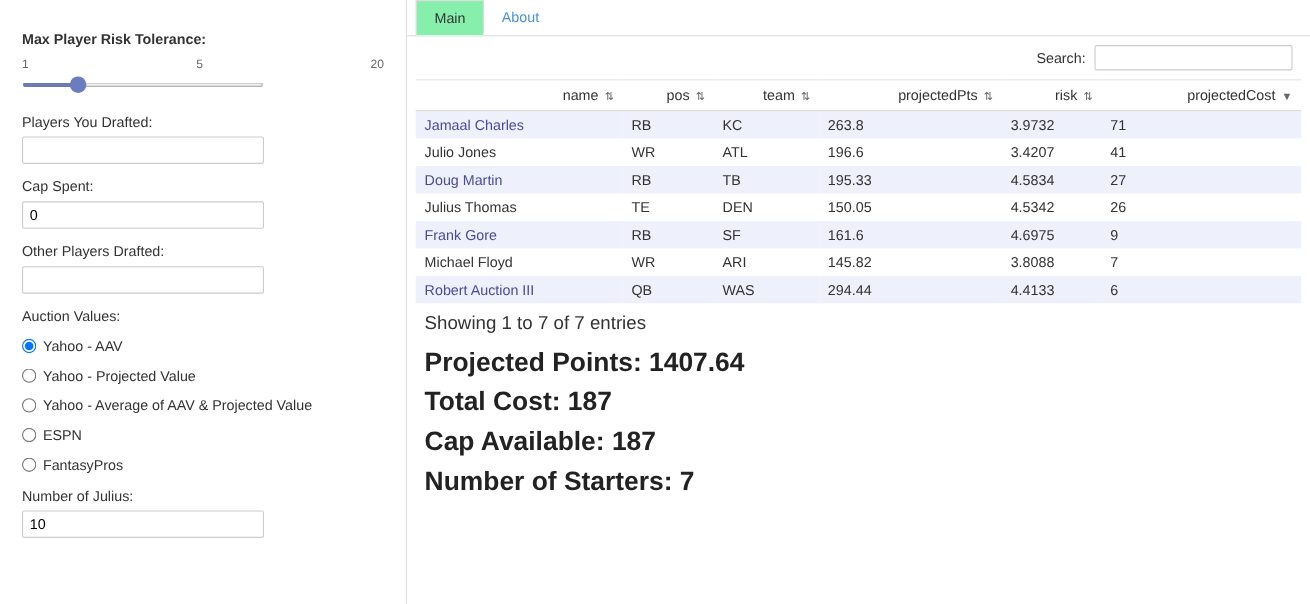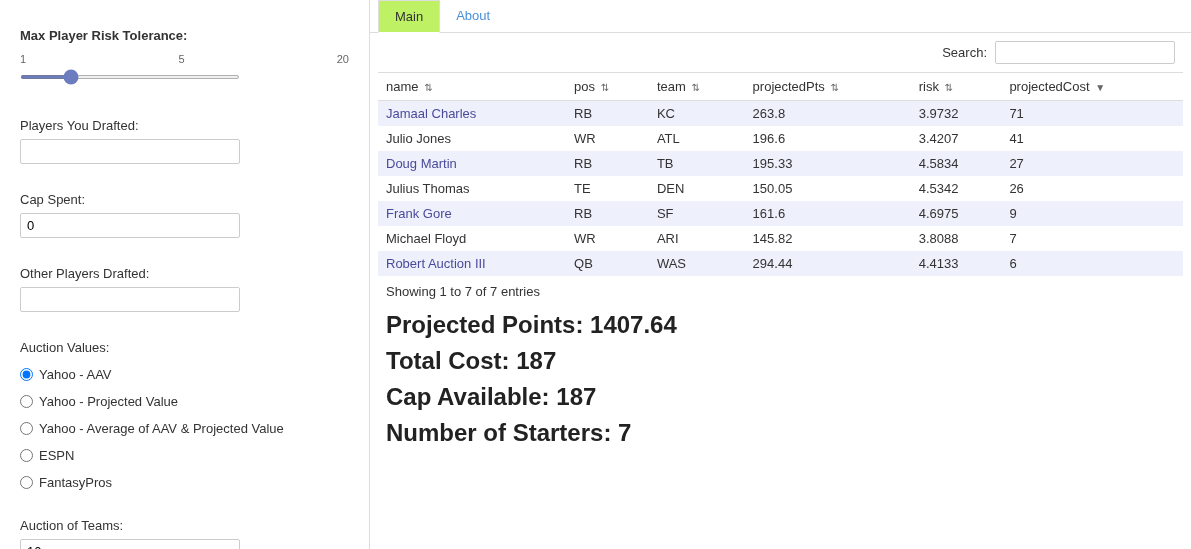--- a/index.html
+++ b/index.html
@@ -9,21 +9,21 @@
     #left-panel {
       width: 370px;
       min-width: 370px;
       padding: 16px 20px;
       border-right: 1px solid #ddd;
       overflow-y: auto;
     }
     .field-label {
       font-size: 13px;
       margin-bottom: 6px;
-      margin-top: 28px;
+      margin-top: 13px;
       color: #333;
     }
     .field-label:first-child { margin-top: 12px; font-weight: bold; }
 
     
     .slider-container {
       padding: 4px 0 8px 0;
     }
     .slider-ticks {
       display: flex;
@@ -77,21 +77,21 @@
       padding: 8px 16px;
       cursor: pointer;
       font-size: 13px;
       border: 1px solid transparent;
       margin-bottom: -1px;
       color: #333;
     }
     .tab.active {
       border: 1px solid #ddd;
       border-bottom: 1px solid #fff;
-      background: #bef264;
+      background: #86efac;
     }
     .tab.link {
       color: #4a90d9;
       border: none;
       background: none;
     }
 
     
     .search-bar {
       display: flex;
@@ -114,21 +114,21 @@
       overflow-x: auto;
       padding: 0 8px;
     }
     table {
       width: 100%;
       border-collapse: collapse;
       font-size: 13px;
     }
     thead th {
       padding: 6px 8px;
-      text-align: left;
+      text-align: right;
       border-top: 1px solid #ddd;
       border-bottom: 1px solid #ddd;
       font-weight: normal;
       color: #333;
       cursor: pointer;
       white-space: nowrap;
     }
     thead th .sort-arrow {
       font-size: 10px;
       color: #666;
@@ -138,21 +138,21 @@
     tbody tr:nth-child(even) { background: #fff; }
     tbody td {
       padding: 5px 8px;
     }
     tbody td:first-child { text-align: left; }
     .name-cell { color: #4a4a9a; }
 
     
     .showing-entries {
       padding: 8px 16px;
-      font-size: 13px;
+      font-size: 17px;
       color: #333;
     }
 
     
     .stats-section {
       padding: 4px 16px 0 16px;
       overflow-y: auto;
       flex: 1;
     }
     .stat-line {
@@ -202,21 +202,21 @@
     <div class="radio-item">
       <input type="radio" name="auction" style="">
       <span>ESPN</span>
     </div>
     <div class="radio-item">
       <input type="radio" name="auction" style="">
       <span>FantasyPros</span>
     </div>
   </div>
 
-  <div class="field-label">Auction of Teams:</div>
+  <div class="field-label">Number of Julius:</div>
   <input type="text" class="text-input" value="10" style="">
 </div>
 
 <div id="right-panel">
 
   <div class="tabs">
     <div class="tab active">Main</div>
     <div class="tab link">About</div>
   </div>
 

